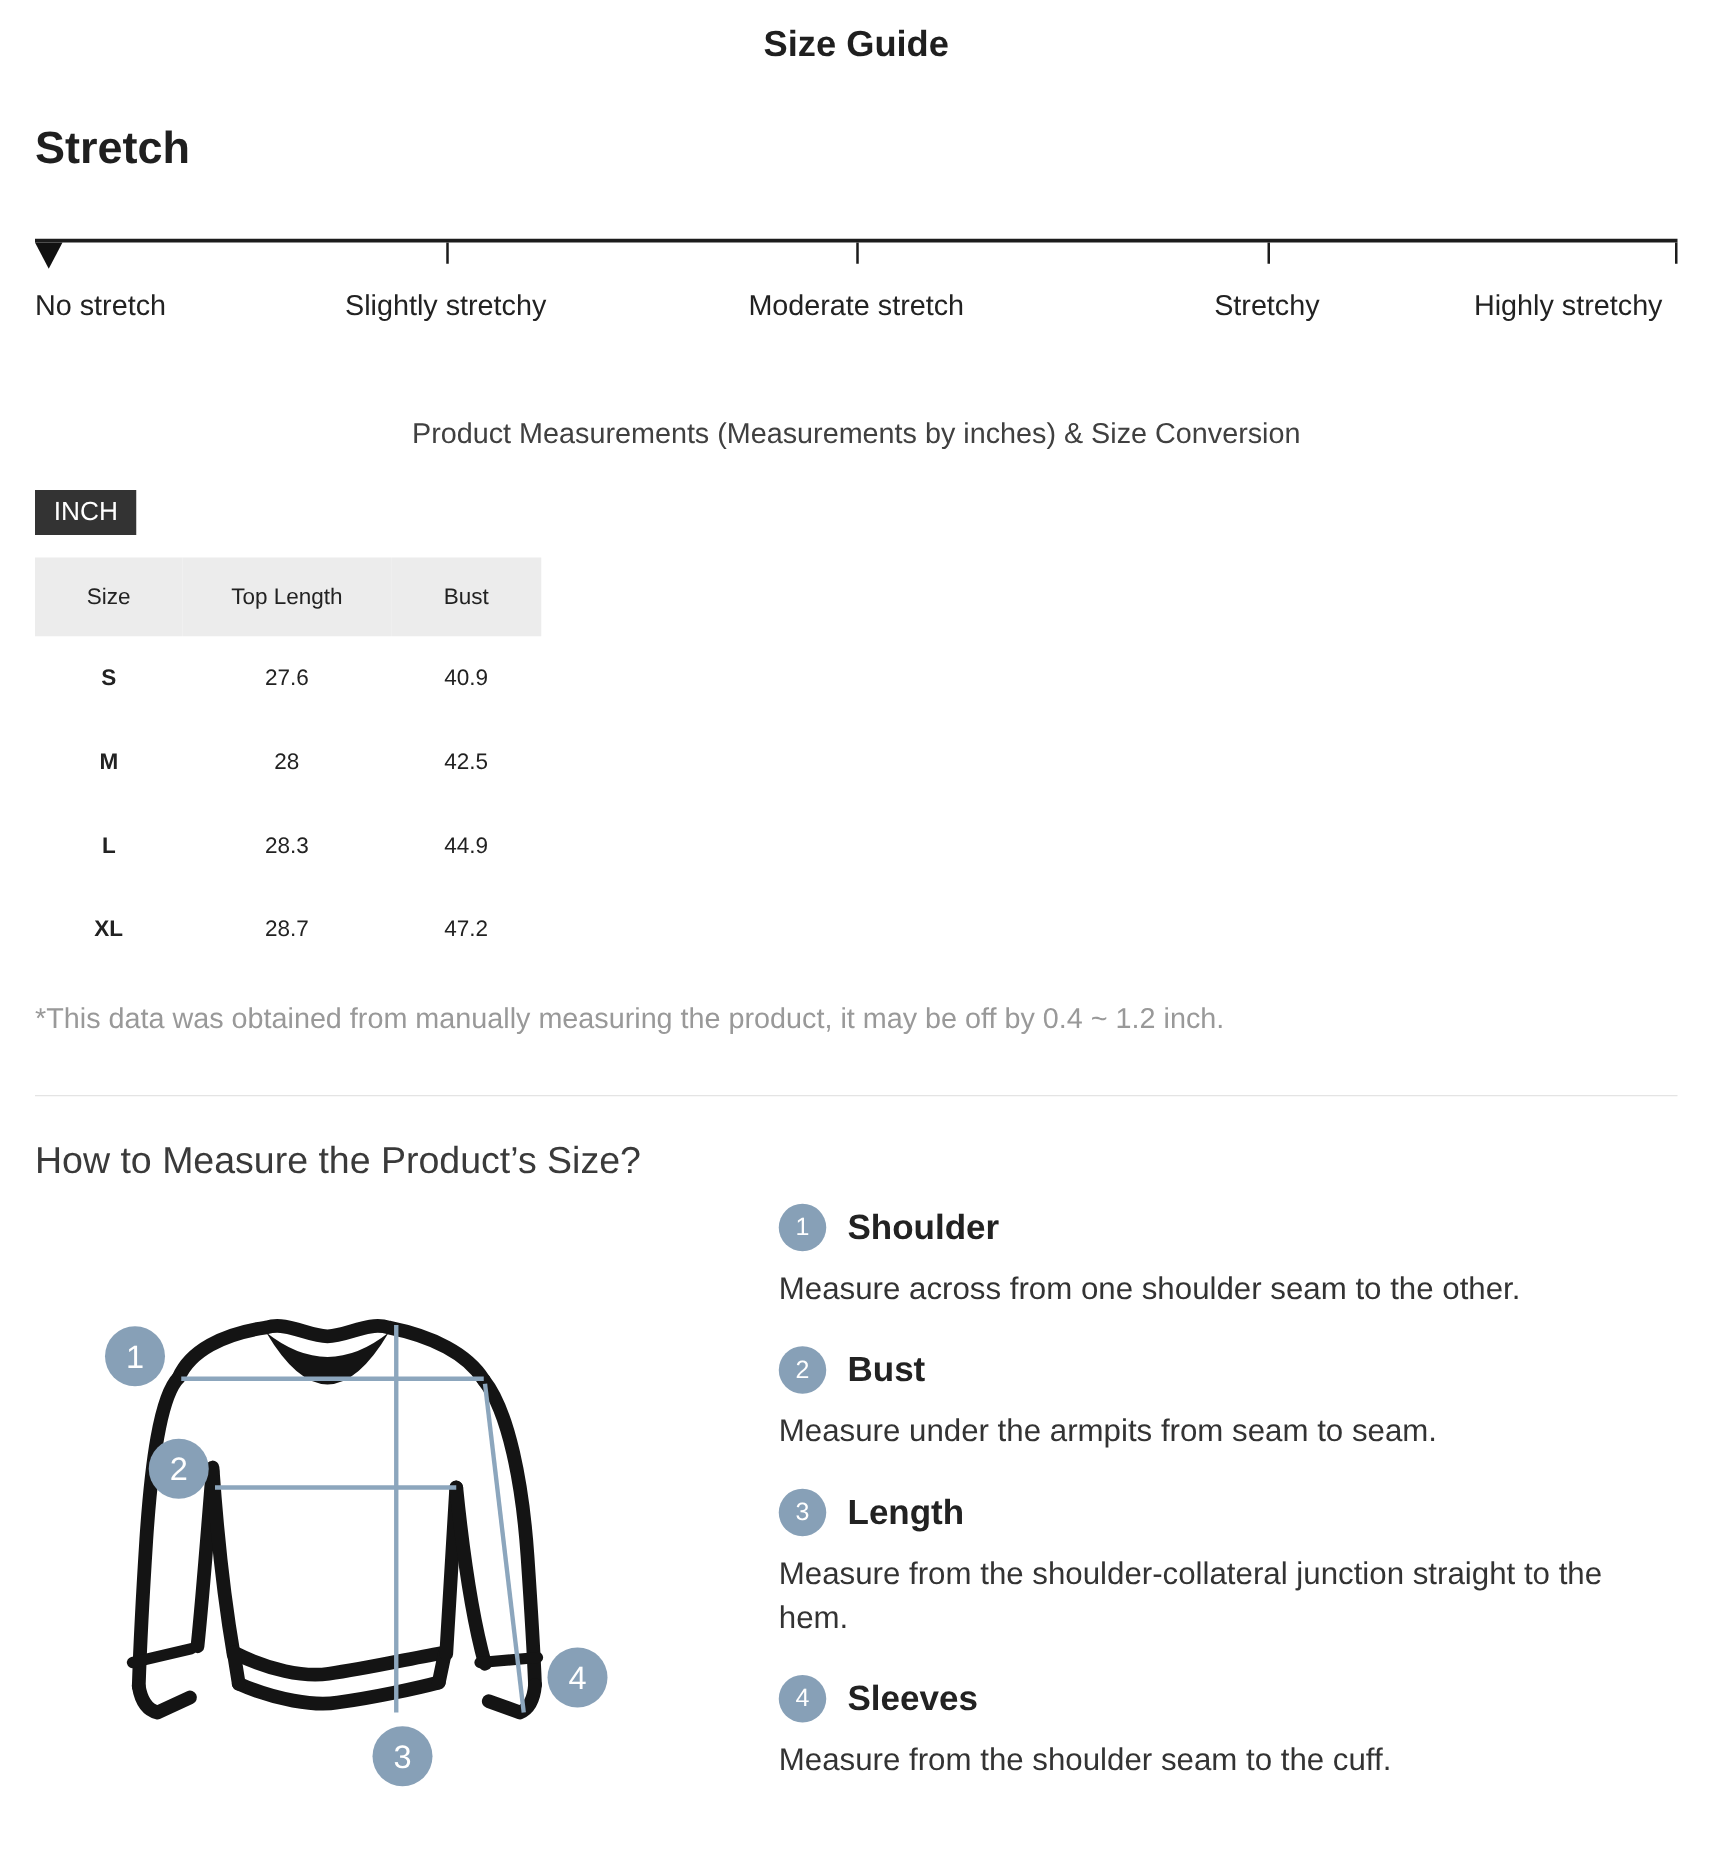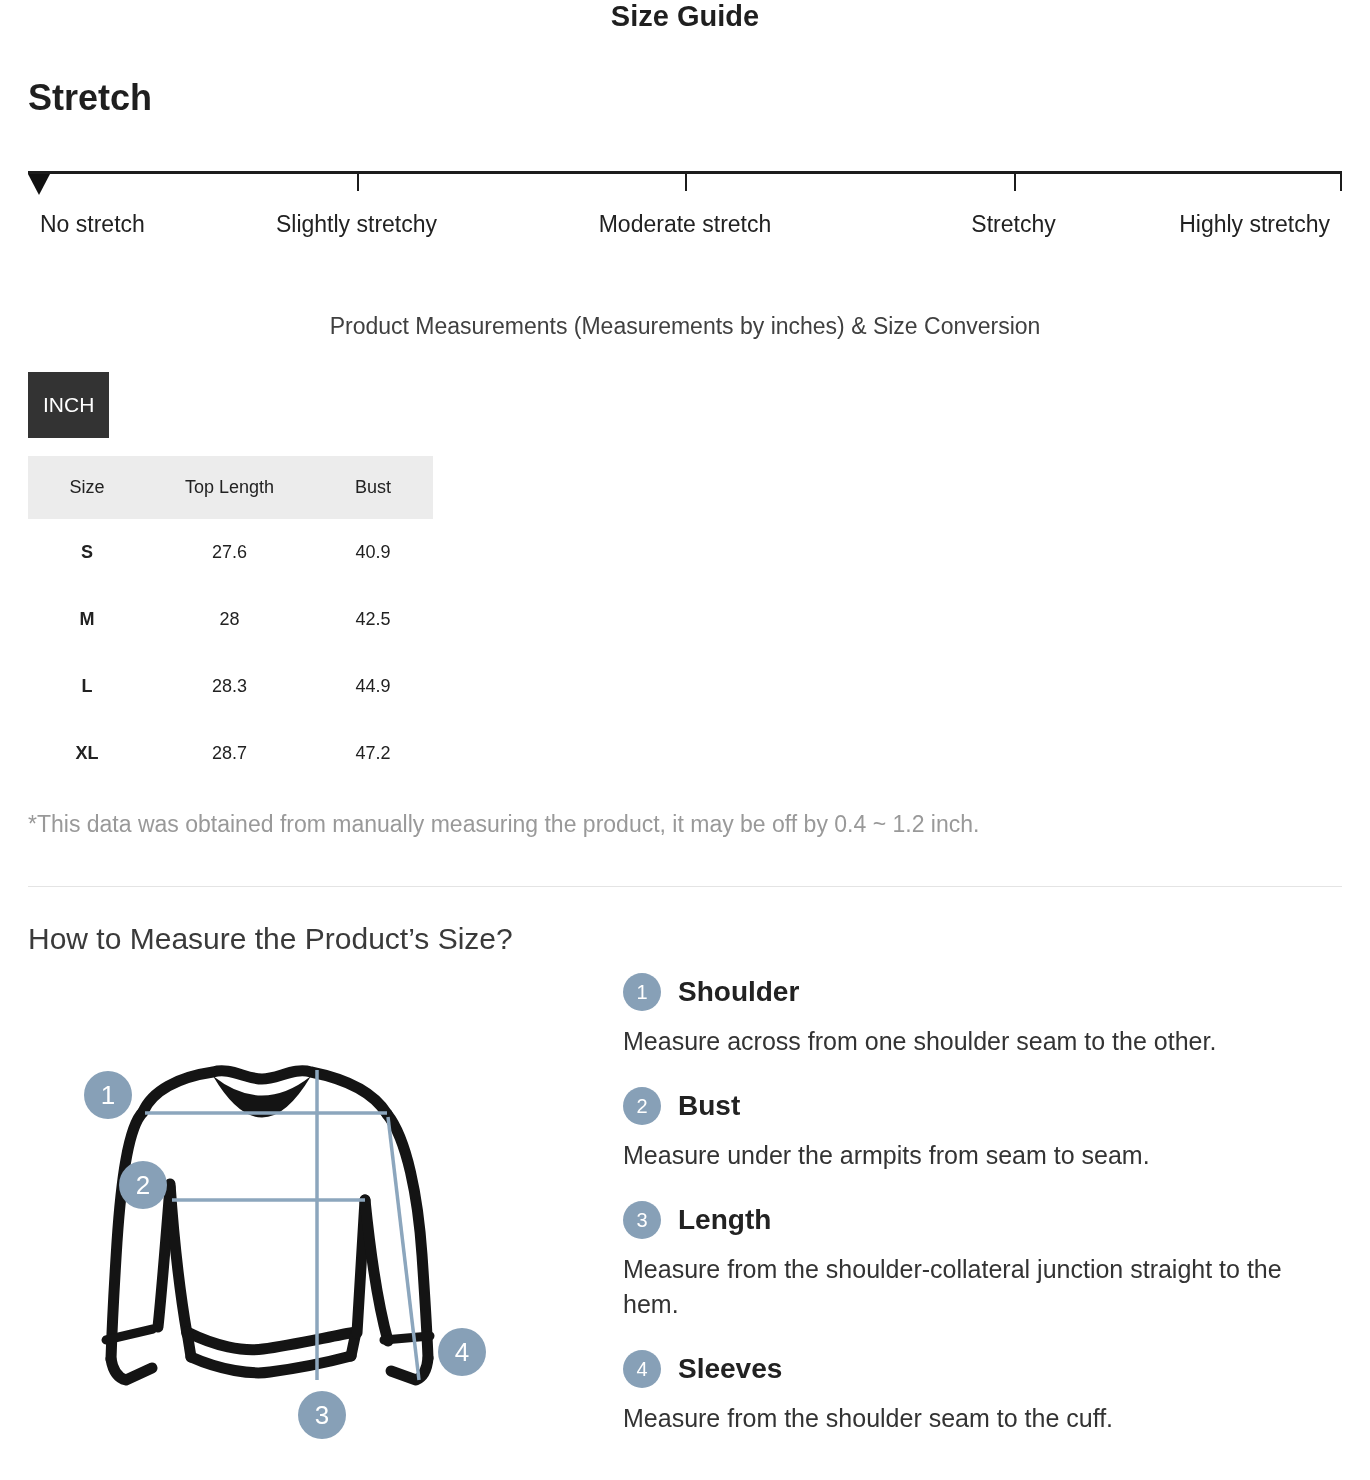--- a/index.html
+++ b/index.html
@@ -7,53 +7,53 @@
   body {
     width:1370px; height:1480px; overflow:hidden;
     font-family:"Liberation Sans", sans-serif;
     color:#222;
   }
   .page { padding:0 28px; }
 
   
   .page-title {
     text-align:center; font-size:29px; font-weight:bold;
-    color:#1f1f1f;
+    padding-top:20px; color:#1f1f1f;
   }
 
   
   .stretch-heading {
     font-size:36px; font-weight:bold; color:#1f1f1f;
     margin-top:44px;
   }
   .scale { position:relative; height:112px; margin-top:52px; }
   .scale-line { position:absolute; top:0; left:0; right:0; height:3px; background:#1c1c1c; }
   .scale-tick { position:absolute; top:3px; width:2px; height:17px; background:#1c1c1c; }
   .scale-tick.t1 { left:25%; } .scale-tick.t2 { left:50%; } .scale-tick.t3 { left:75%; } .scale-tick.t4 { right:0; }
   .scale-marker {
     position:absolute; left:0; top:3px; width:0; height:0;
     border-left:11px solid transparent; border-right:11px solid transparent;
     border-top:21px solid #111;
   }
   .scale-labels { position:absolute; top:40px; left:0; right:0; font-size:23px; color:#222; }
   .scale-label { position:absolute; white-space:nowrap; }
-  .scale-label.p0 { left:12px; }
+  .scale-label.p0 { left:0; }
   .scale-label.p1 { left:25%; transform:translateX(-50%); }
   .scale-label.p2 { left:50%; transform:translateX(-50%); }
   .scale-label.p3 { left:75%; transform:translateX(-50%); }
   .scale-label.p4 { right:12px; }
 
   
   .measure-heading {
     text-align:center; font-size:23px; color:#404040; margin-top:30px;
   }
   .inch-badge {
     display:inline-block; margin-top:32px;
     background:#333333; color:#ffffff;
-    font-size:21px; padding:21px 15px; border:none; cursor:pointer;
+    font-size:21px; padding:6px 15px; border:none; cursor:pointer;
     font-family:"Liberation Sans", sans-serif;
   }
   .size-table { margin-top:18px; border-collapse:collapse; width:405px; font-size:18px; }
   .size-table th {
     background:#ececec; font-weight:normal; height:63px; color:#222;
   }
   .size-table td { height:67px; text-align:center; color:#222; }
   .size-table .col-size { width:118px; }
   .size-table .col-len  { width:167px; }
   .size-table .col-bust { width:120px; }

